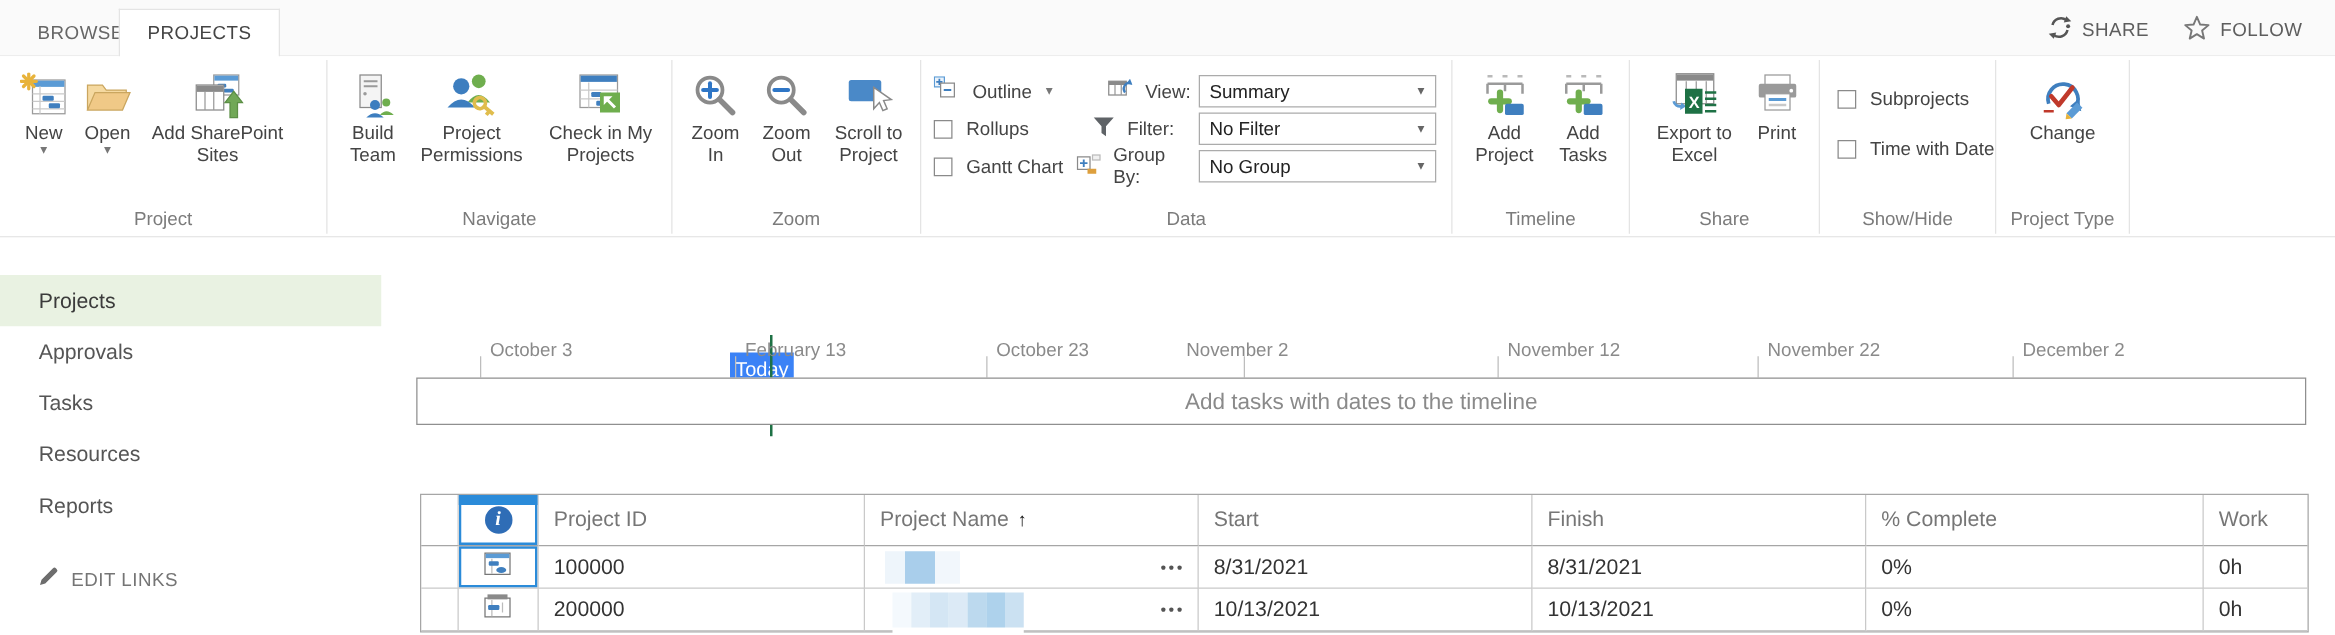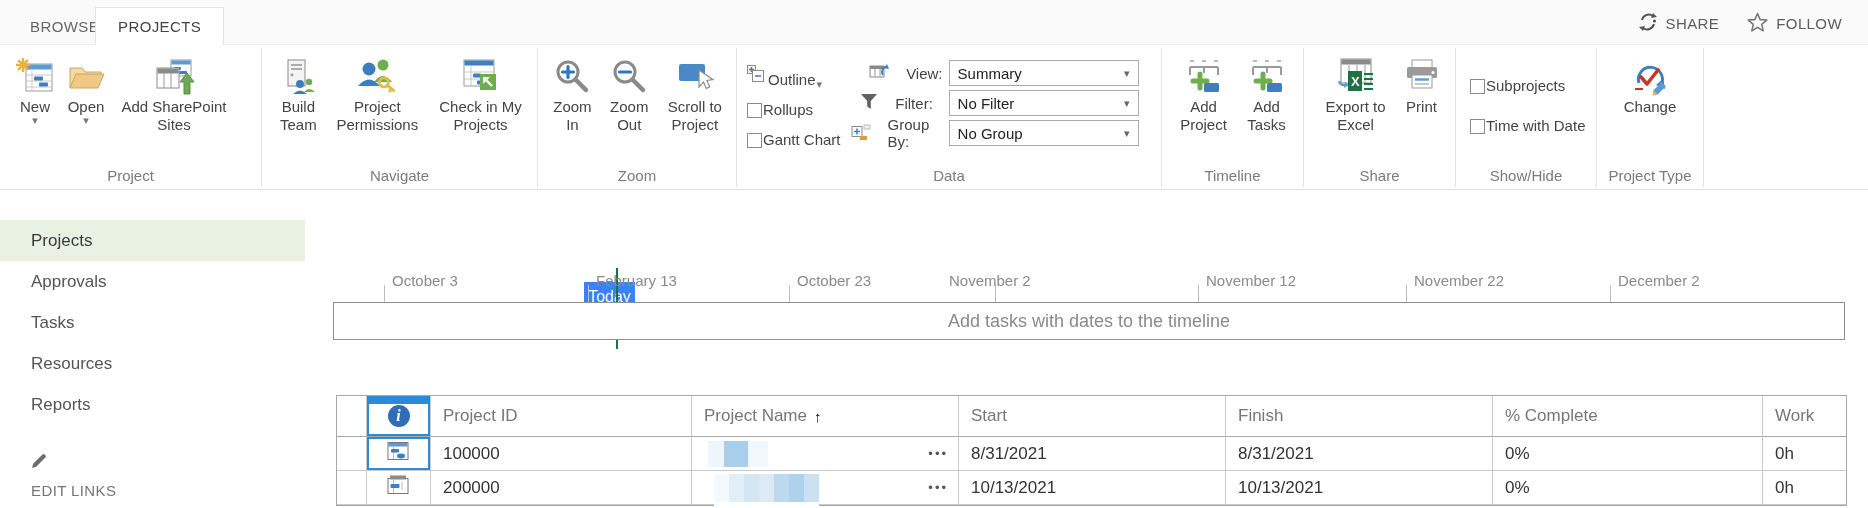--- a/index.html
+++ b/index.html
@@ -21,36 +21,36 @@
   .rg { position: relative; border-right: 1px solid #e4e4e4; height: 139px; margin-top: 3px; flex: 0 0 auto; }
   .rg-label { position: absolute; bottom: 3px; left: 0; right: 0; text-align: center;
               font-size: 15px; color: #7b7b7b; white-space: nowrap; }
   .rg-body { display: flex; padding: 6px 4px 0 4px; }
   .bigbtn { display: flex; flex-direction: column; align-items: center; padding: 2px 6px; cursor: pointer; }
   .bigbtn .ic { height: 42px; display: flex; align-items: center; justify-content: center; }
   .bigbtn .lbl { font-size: 15px; line-height: 18px; color: #444; text-align: center; }
   .caret { font-size: 11px; color: #777; line-height: 8px; }
   .ckbox { display: inline-block; width: 15px; height: 15px; background: #fff;
            border: 1px solid #8a8a8a; flex: 0 0 auto; }
-  .ck-row { display: flex; align-items: flex-end; gap: 1px; font-size: 15px; color: #444; height: 30px; cursor: pointer; }
+  .ck-row { display: flex; align-items: center; gap: 11px; font-size: 15px; color: #444; height: 30px; cursor: pointer; }
   .dd-row { display: flex; align-items: center; gap: 6px; height: 30px; }
-  .dd-lab { font-size: 15px; color: #444; display: flex; align-items: center; gap: 17px; }
+  .dd-lab { font-size: 15px; color: #444; display: flex; align-items: center; gap: 10px; }
   .select { width: 190px; height: 26px; border: 1px solid #ababab; background: #fff; display: flex;
             align-items: center; justify-content: space-between; padding: 0 8px; font-size: 15px; color: #222; cursor: pointer; }
   .select .caret { color: #666; }
 
   
   .main { position: relative; height: 318px; background: #fff; }
 
   .sidebar { position: absolute; left: 0; top: 0; width: 305px; height: 318px; }
   .nav-item { position: absolute; left: 0; width: 305px; height: 41px; line-height: 41px;
               padding-left: 31px; font-size: 17px; color: #555; cursor: pointer; }
   .nav-item.sel { background: #e9f2e2; color: #3b3b3b; }
-  .edit-links { position: absolute; left: 31px; top: 263px; display: flex; align-items: flex-start; gap: 10px;
-                font-size: 15px; letter-spacing: .4px; color: #757575; cursor: pointer; flex-direction: column; }
+  .edit-links { position: absolute; left: 31px; top: 263px; display: flex; align-items: flex-end; gap: 10px;
+                font-size: 15px; letter-spacing: .4px; color: #757575; cursor: pointer; }
 
   .today-badge { position: absolute; left: 584px; top: 48px; width: 51px; height: 30px; background: #3b82f6;
                  color: #fff; font-size: 16px; display: flex; align-items: center; justify-content: center; margin-top: 44px; }
   .today-line { position: absolute; left: 616px; top: 78px; width: 2px; height: 81px; background: #1e7145; }
   .tl-tick { position: absolute; top: 95px; width: 1px; height: 18px; background: #bdbdbd; }
   .tl-date { position: absolute; top: 82px; font-size: 15px; color: #8a8a8a; white-space: nowrap; }
   .tl-box { position: absolute; left: 333px; top: 112px; width: 1512px; height: 38px; border: 1px solid #8f8f8f;
             background: #fff; display: flex; align-items: center; justify-content: center; }
   .tl-box span { font-size: 18px; color: #8a8a8a; }
 

